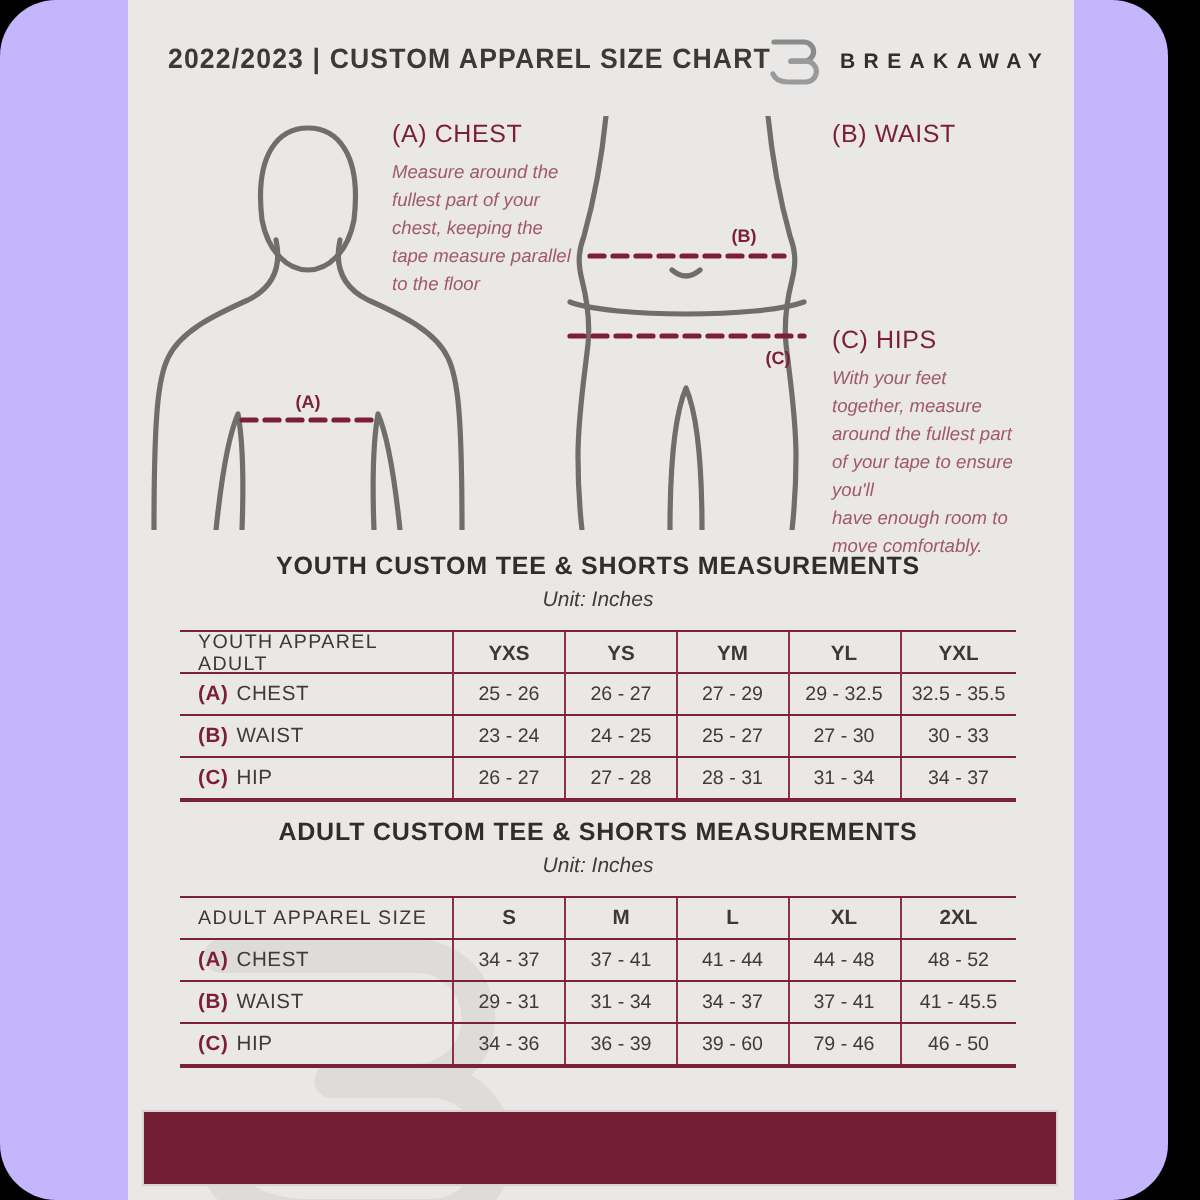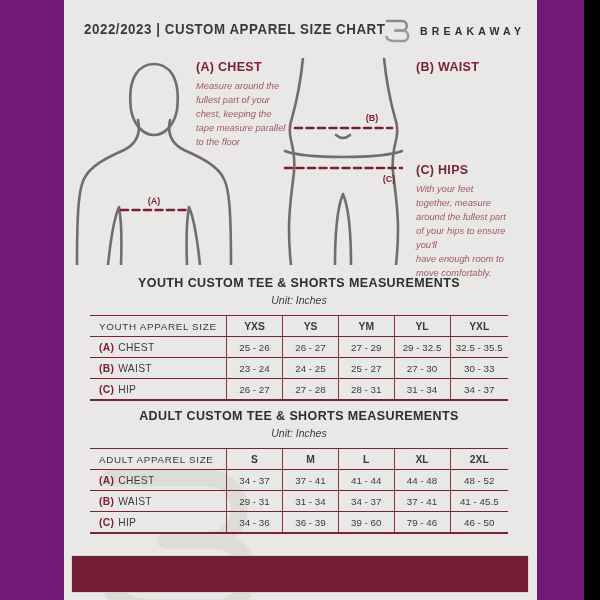--- a/index.html
+++ b/index.html
@@ -1,36 +1,36 @@
 <!DOCTYPE html>
 <html><head>
 <meta charset="utf-8">
 <style>
   html,body{margin:0;padding:0;background:#000;width:600px;height:600px;overflow:hidden;
     font-family:"Liberation Sans",sans-serif;}
-  .stage{position:relative;width:584px;height:600px;background:#701a75;}
+  .stage{position:relative;width:584px;height:600px;background:#c4b5fd;border-radius:28px;}
   .doc{position:absolute;left:64px;top:0;width:473px;height:600px;background:#e9e8e6;overflow:hidden;}
 
   
   .hdr-title{position:absolute;left:20px;top:21px;font-size:14px;font-weight:700;color:#3b3a38;
     letter-spacing:0.6px;transform:scaleX(0.95);transform-origin:left top;white-space:nowrap;}
   .logo{position:absolute;left:318px;top:13px;width:30px;height:34px;}
   .brand{position:absolute;left:356px;top:25px;font-size:10.5px;font-weight:700;color:#2f2e2c;
     letter-spacing:4.2px;white-space:nowrap;}
 
   
   .fig{position:absolute;}
   .fig svg{display:block;}
   .fig path,.fig line{fill:none;stroke-linecap:round;stroke-linejoin:round;}
   .body-line{stroke:#6f6e6c;stroke-width:2.6;}
   .dash-line{stroke:#7c1e36;stroke-width:2.6;stroke-dasharray:7,4.5;}
   .marker{font-size:9px;font-weight:700;fill:#7c1e36;font-family:"Liberation Sans",sans-serif;}
 
   .instr{position:absolute;}
-  .instr-h{font-size:12.5px;font-weight:700;color:#7c1e36;letter-spacing:0.3px;}
+  .instr-h{font-size:12.5px;font-weight:400;color:#7c1e36;letter-spacing:0.3px;}
   .instr-b{margin-top:6px;font-size:9.3px;font-style:italic;color:#a15a69;line-height:1.5;
     white-space:pre-line;}
 
   
   .tbl-sec{position:absolute;left:26px;width:418px;}
   .tbl-title{text-align:center;font-size:12.5px;font-weight:700;color:#2f2e2d;letter-spacing:0.4px;}
   .tbl-unit{text-align:center;font-size:10.5px;font-style:italic;color:#3d3c3b;margin-top:4px;}
   .size-table{margin-top:9px;border-top:1.8px solid #7c2138;border-bottom:2.4px solid #7c2138;}
   .trow{display:grid;grid-template-columns:136px 56px 56px 55.5px 56px 1fr;height:20px;
     align-items:center;}
@@ -97,37 +97,37 @@
 to the floor</div>
     </div>
     <div class="instr" style="left:352px;top:60px;width:126px;">
       <div class="instr-h">(B) WAIST</div>
     </div>
     <div class="instr" style="left:352px;top:163px;width:130px;">
       <div class="instr-h">(C) HIPS</div>
       <div class="instr-b">With your feet
 together, measure
 around the fullest part
-of your hips to ensure
+of your tape to ensure
 you'll
 have enough room to
 move comfortably.</div>
     </div>
 
     <svg class="watermark" viewBox="0 0 30 34">
       <path d="M 5,8 H 20 A 4.8,4.8 0 1 1 20,17.6 H 13.5" fill="none" stroke="#dedcd9" stroke-width="2.6" stroke-linecap="round"></path>
       <path d="M 13.5,17.6 H 21 A 5.2,5.2 0 1 1 21,28 H 12 C 8,28 5.5,26.5 4.5,24" fill="none" stroke="#dedcd9" stroke-width="2.6" stroke-linecap="round"></path>
     </svg>
 
     <div class="tbl-sec" style="top:276px;">
       <div class="tbl-title">YOUTH CUSTOM TEE &amp; SHORTS MEASUREMENTS</div>
       <div class="tbl-unit">Unit: Inches</div>
       <div class="size-table">
           <div class="trow thead">
-            <div class="tcell first">YOUTH APPAREL SIZE</div>
+            <div class="tcell first">YOUTH APPAREL ADULT</div>
             <div class="tcell">YXS</div>
             <div class="tcell">YS</div>
             <div class="tcell">YM</div>
             <div class="tcell">YL</div>
             <div class="tcell">YXL</div>
           </div>
           <div class="trow">
             <div class="tcell first">
               <span class="prefix">(A)</span>
               <span>CHEST</span>

